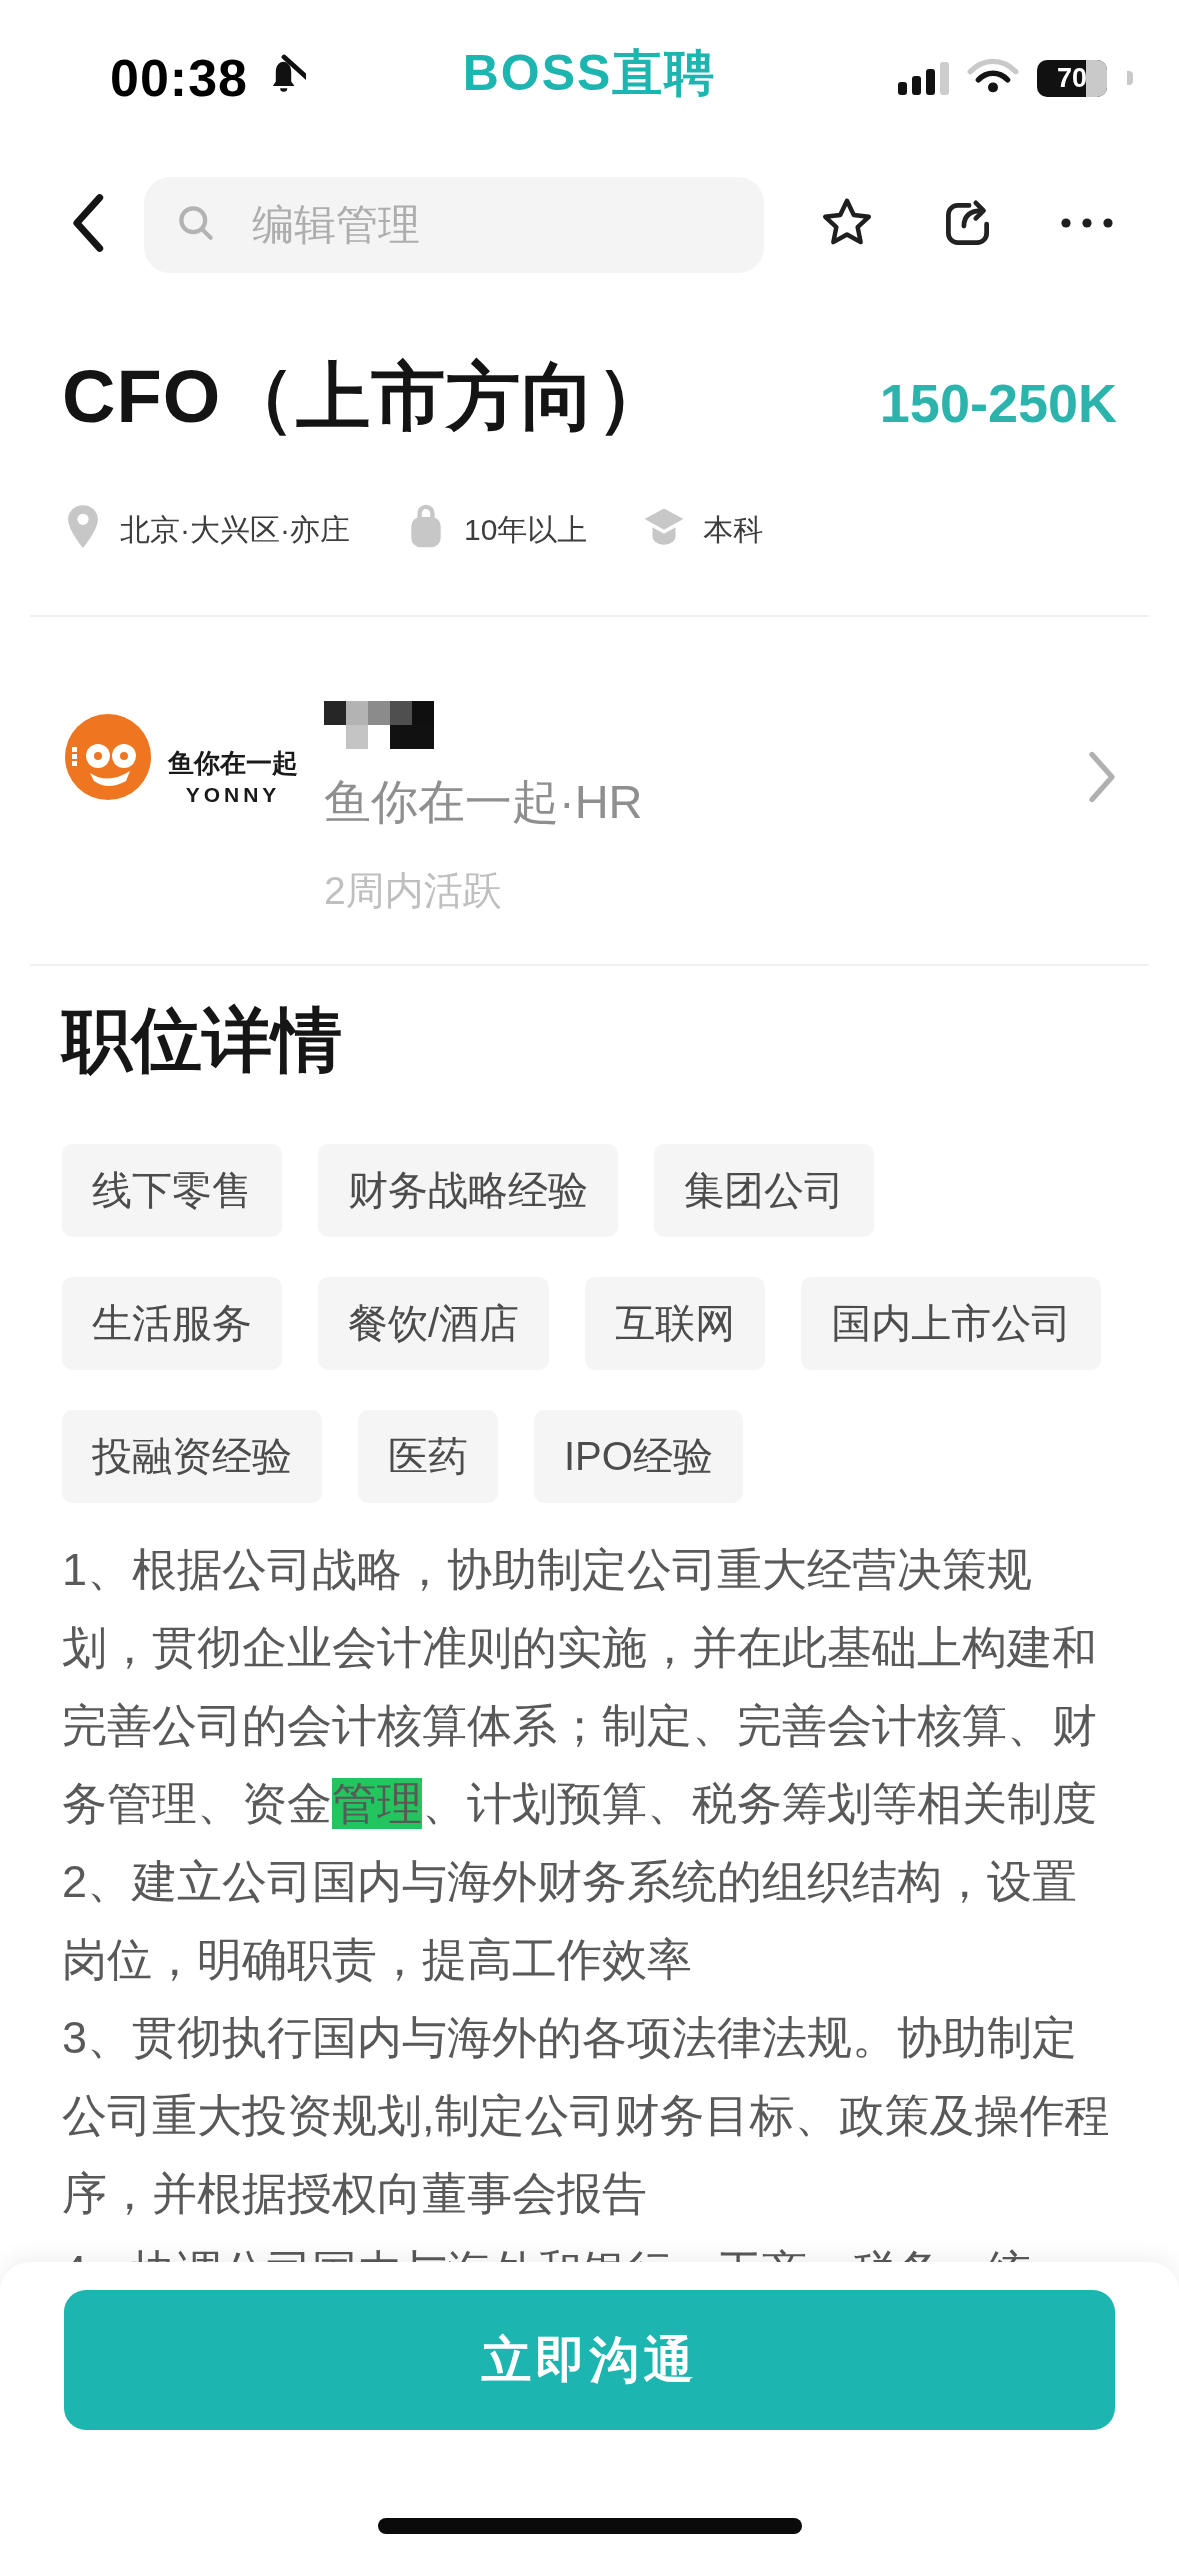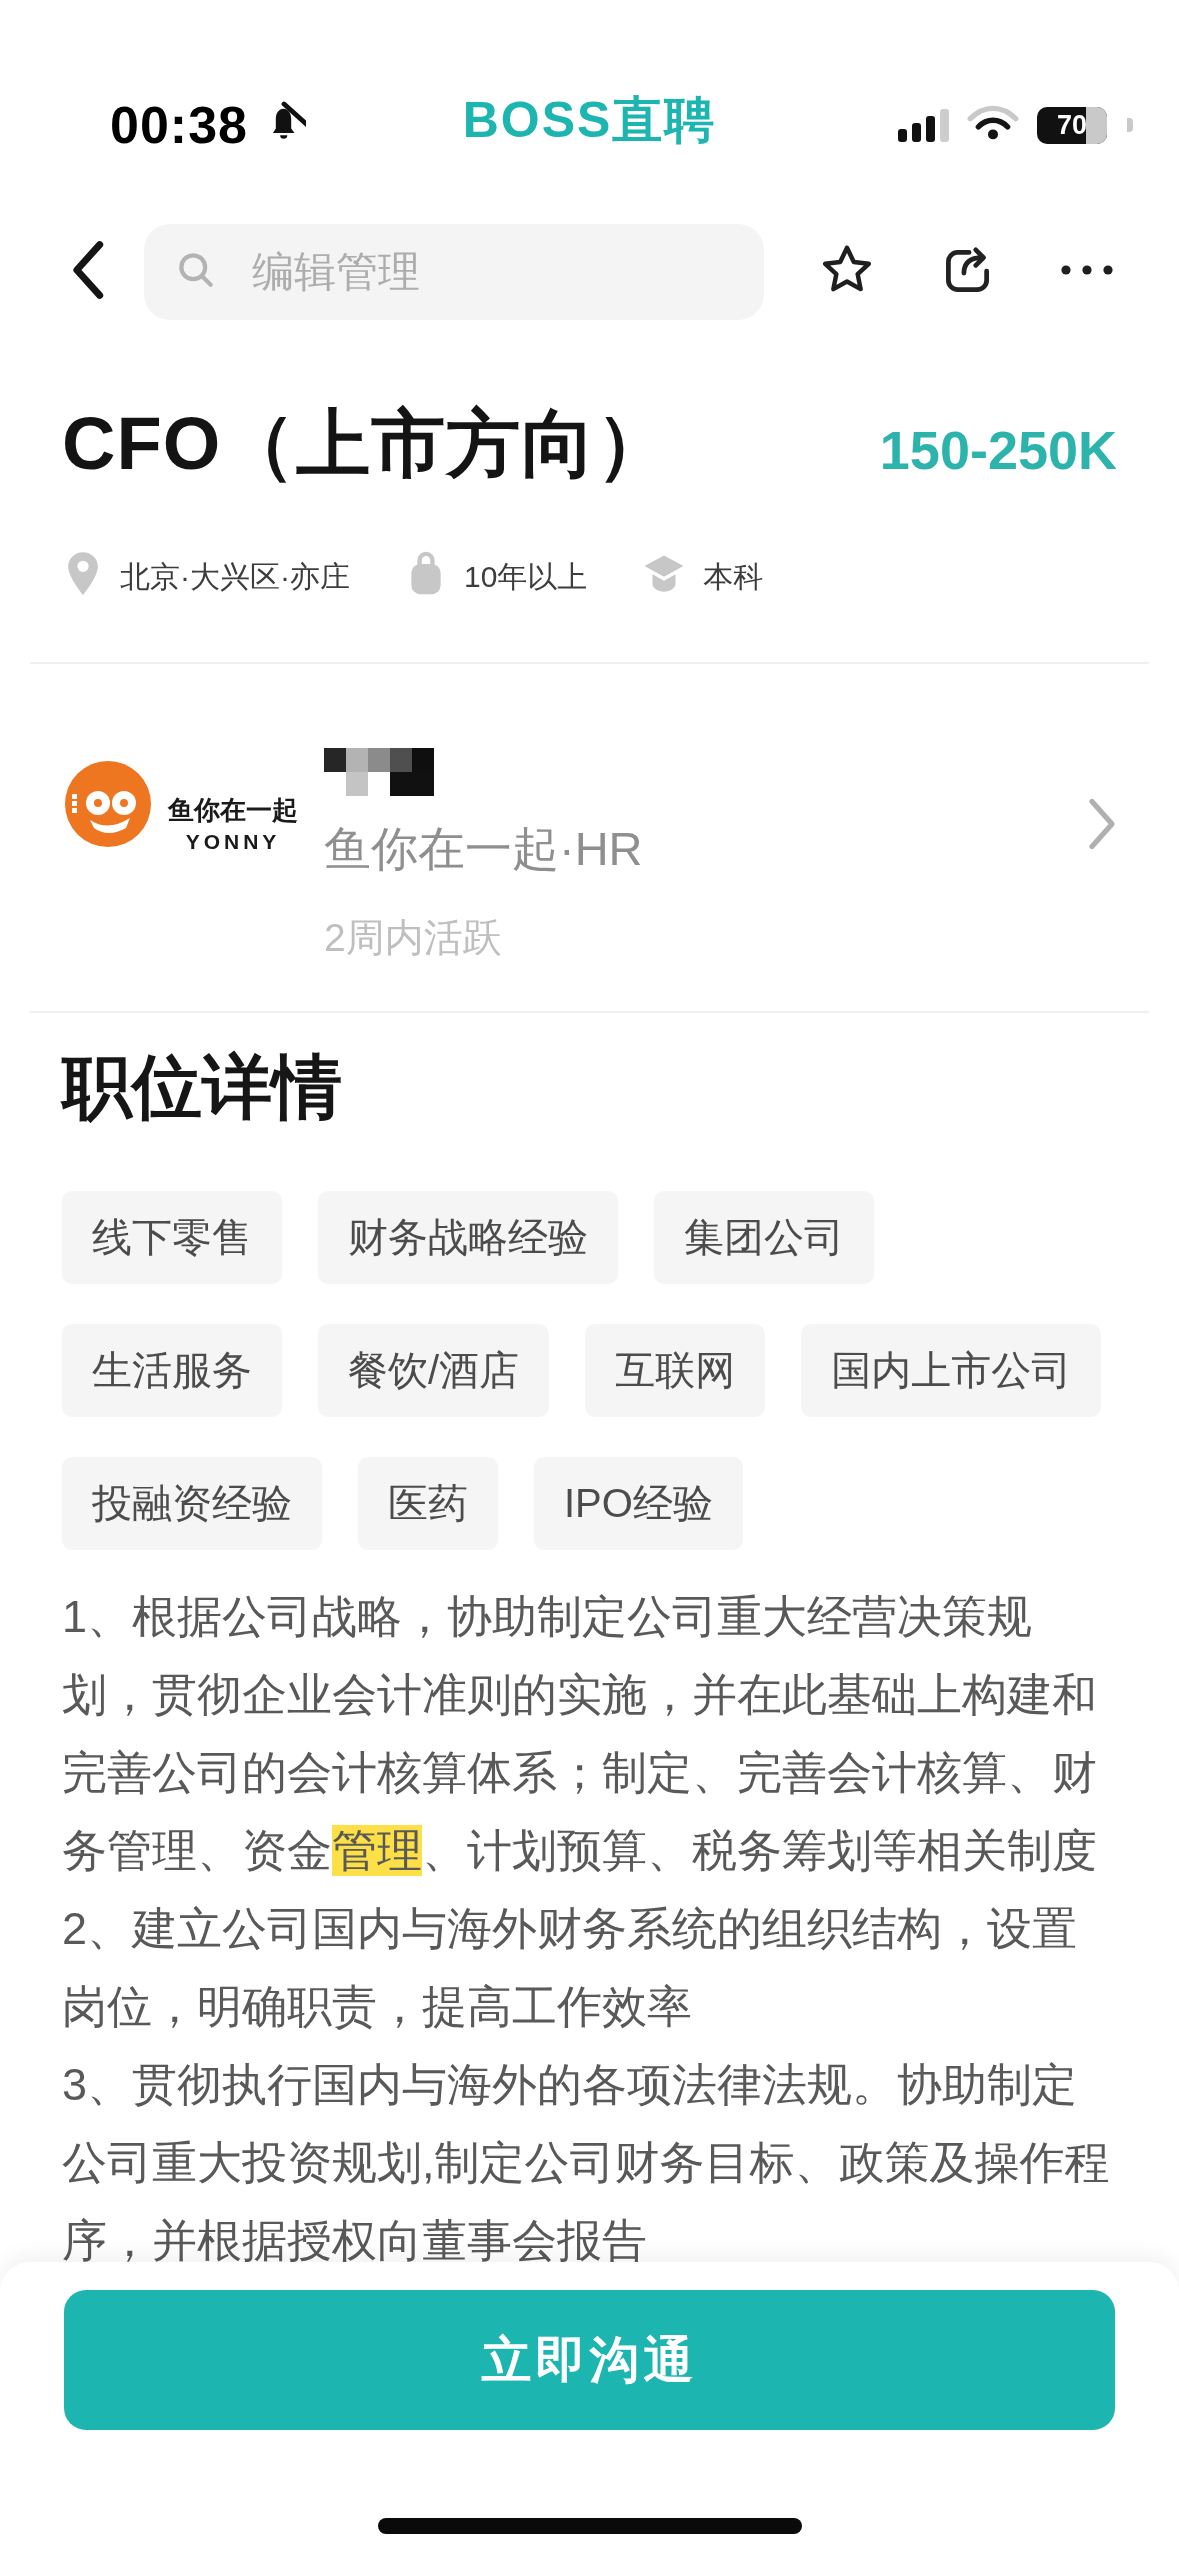--- a/index.html
+++ b/index.html
@@ -1,21 +1,21 @@
 <!DOCTYPE html>
 <html><head>
 <meta charset="utf-8">
 <style>
   * { margin:0; padding:0; box-sizing:border-box; }
   html,body { background:#fff; }
   body { font-family:"Liberation Sans","DejaVu Sans",sans-serif; }
   .screen { position:relative; width:1179px; height:2556px; background:#ffffff; overflow:hidden; margin:0 auto; }
 
   
-  .status-bar { position:relative; height:112px; padding:44px 46px 0 110px; display:flex; align-items:center;margin-top:47px; }
+  .status-bar { position:relative; height:112px; padding:44px 46px 0 110px; display:flex; align-items:center; }
   .sb-left { display:flex; align-items:center; gap:12px; }
   .sb-time { font-size:52px; font-weight:bold; color:#000; letter-spacing:1px; }
   .sb-center { position:absolute; left:0; right:0; top:40px; text-align:center; font-size:50px; font-weight:bold; color:#1CB5B0; letter-spacing:2px; }
   .sb-right { margin-left:auto; display:flex; align-items:center; gap:18px; }
   .signal { display:flex; align-items:flex-end; gap:5px; height:34px; }
   .signal span { width:9px; border-radius:3px; background:#111; display:block; }
   .signal .s1{height:13px;} .signal .s2{height:19px;} .signal .s3{height:26px;} .signal .s4{height:33px; background:#cdcdcd;}
   .battery { position:relative; width:70px; height:37px; border-radius:10px; background:#111; overflow:hidden; }
   .battery .gray { position:absolute; top:0; right:0; bottom:0; width:30%; background:#c9c9c9; }
   .battery .pct { position:absolute; inset:0; display:flex; align-items:center; justify-content:center; color:#fff; font-size:27px; font-weight:bold; }
@@ -56,21 +56,21 @@
   .active-status { margin-top:30px; font-size:39px; color:#bfbfbf; }
   .card-chevron { position:absolute; right:0; top:48px; }
 
   
   .section-title { margin:28px 62px 0; font-size:70px; font-weight:bold; color:#161616; }
   .tags { margin:56px 62px 0; display:flex; flex-wrap:wrap; gap:40px 36px; }
   .tag { background:#f5f5f6; border-radius:10px; padding:19px 30px; font-size:40px; color:#4c4c4c; }
 
   .description { margin:28px 62px 0; font-size:45px; line-height:78px; color:#595959; }
   .description p { margin:0; }
-  .hl { background:#fde047; }
+  .hl { background:#22c55e; }
 
   
   .bottom-bar { position:absolute; left:0; right:0; bottom:0; height:294px; background:#fff; border-radius:30px 30px 0 0; box-shadow:0 -6px 22px rgba(0,0,0,0.06); }
   .cta-btn { position:absolute; left:64px; right:64px; top:28px; height:140px; background:#1CB5B0; border:none; border-radius:22px; color:#fff; font-size:50px; font-weight:bold; font-family:inherit; letter-spacing:4px; display:flex; align-items:center; justify-content:center; cursor:pointer;text-align:right; }
   .home-indicator { position:absolute; left:50%; transform:translateX(-50%); bottom:22px; width:424px; height:16px; border-radius:8px; background:#0a0a0a; cursor:grab; }
 </style>
 </head>
 <body>
 
 <div class="screen">

